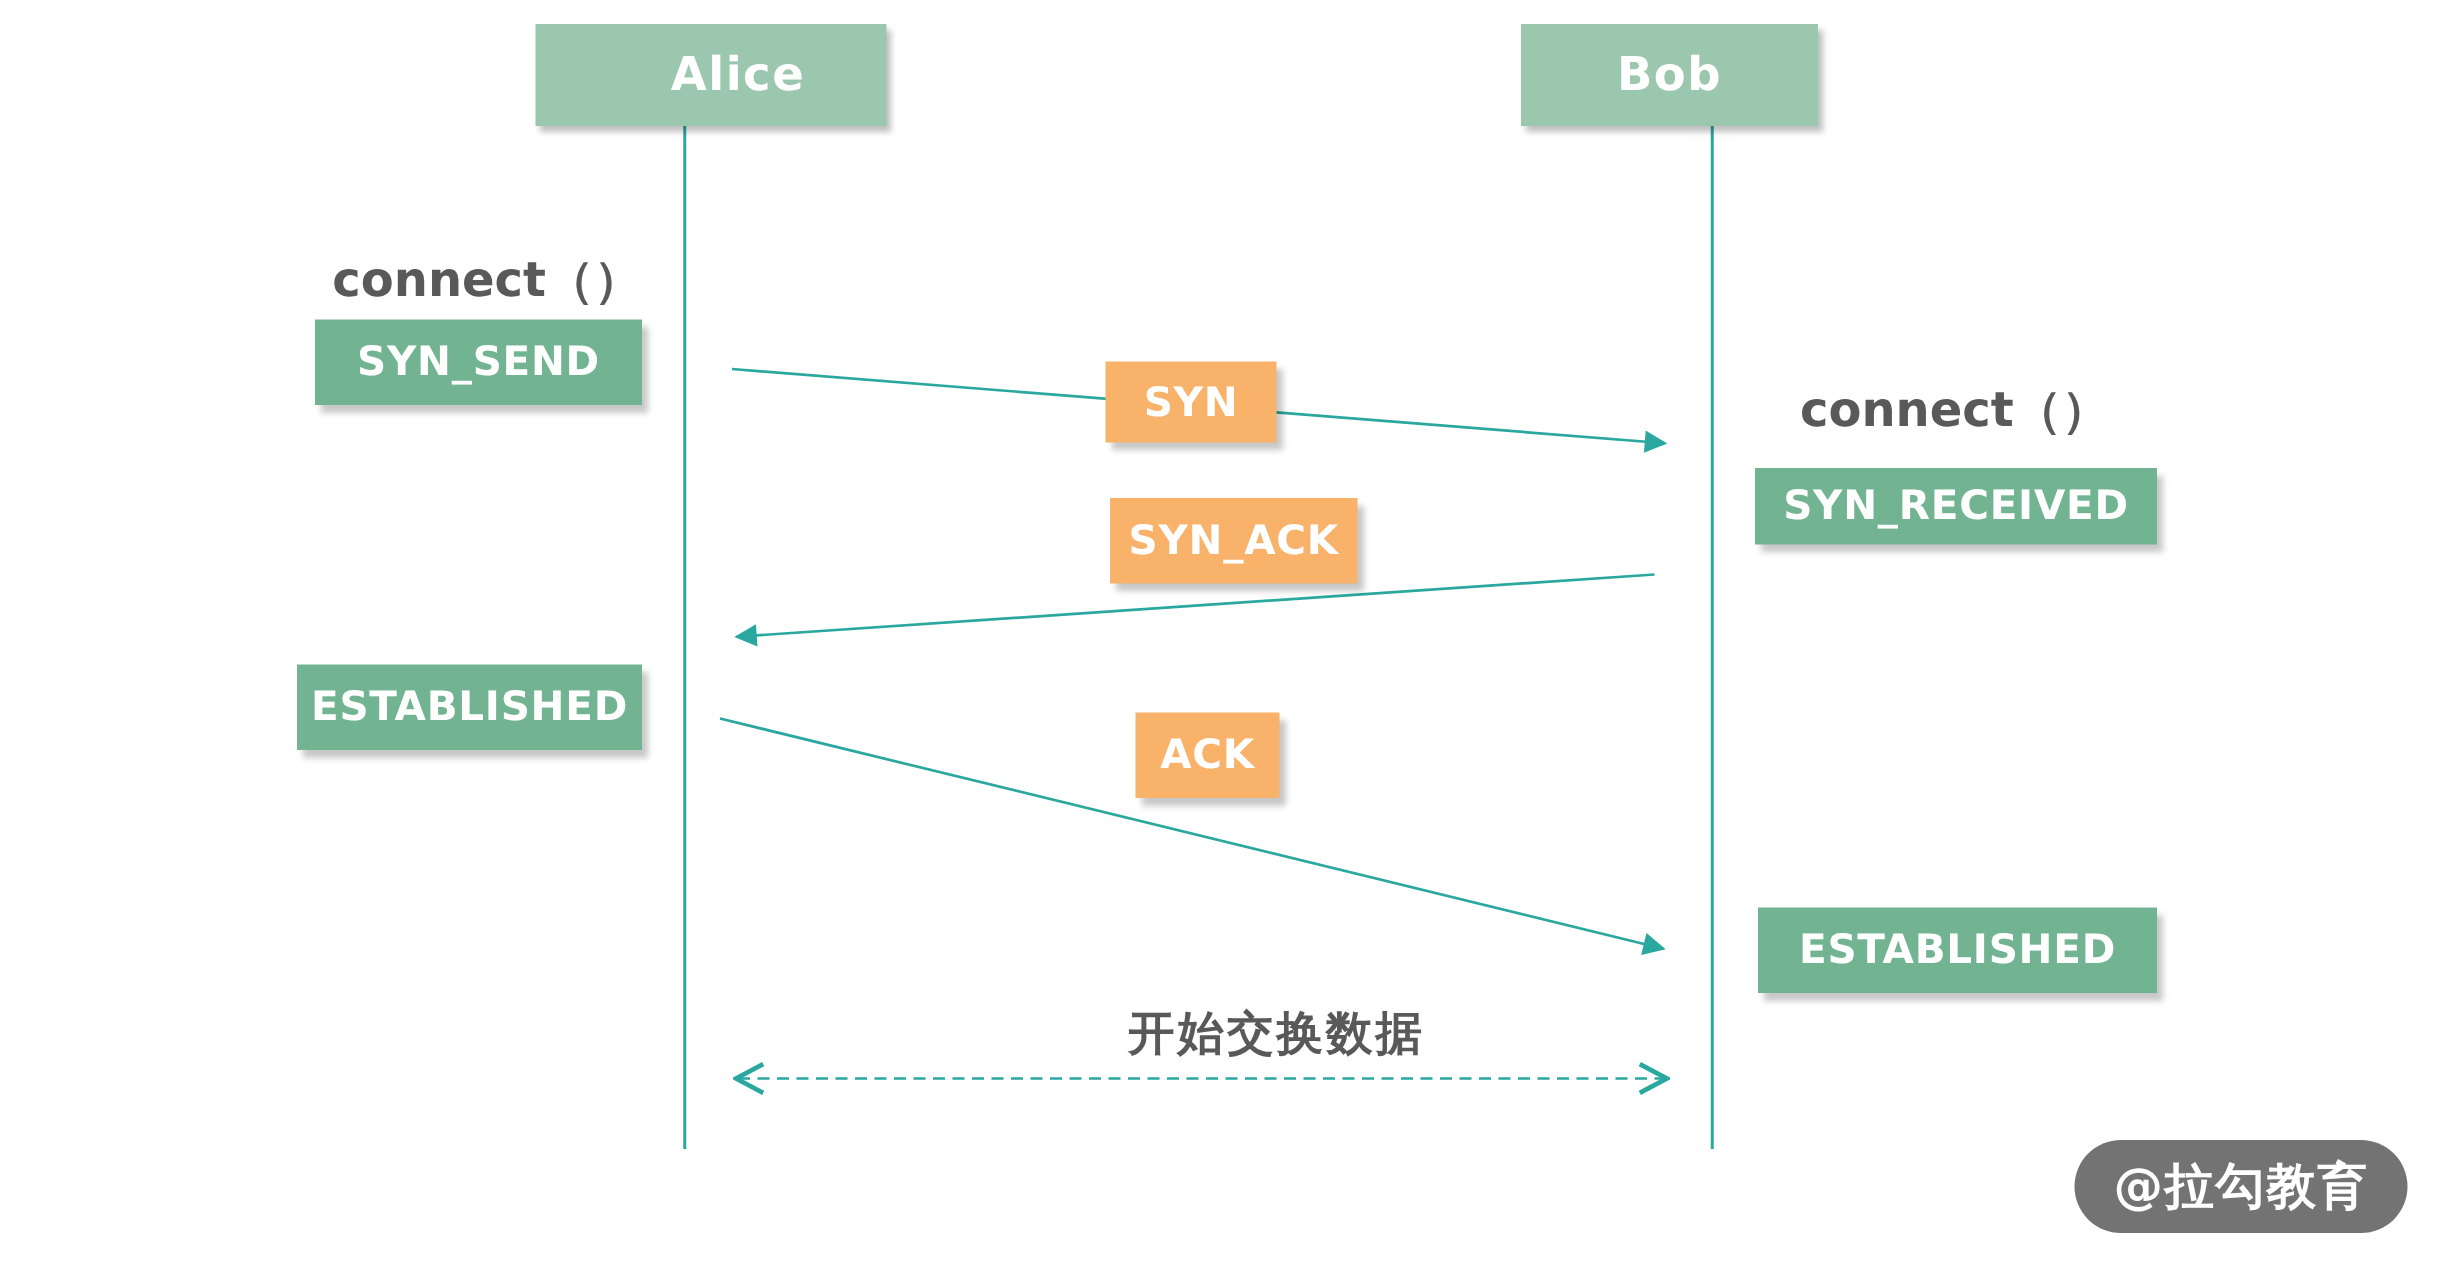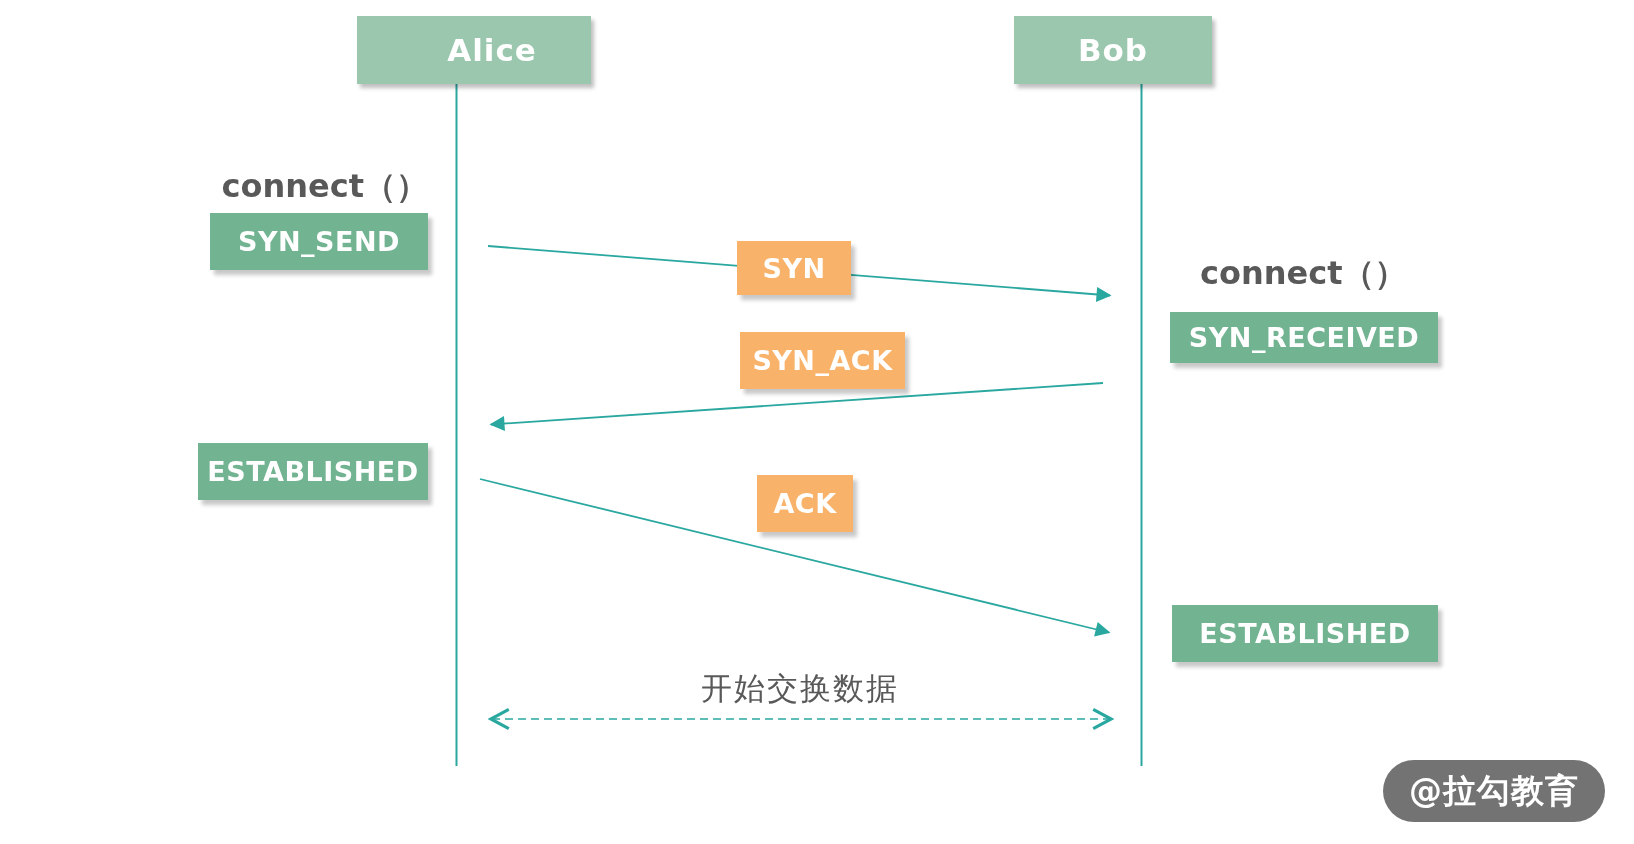--- a/index.html
+++ b/index.html
@@ -51,22 +51,22 @@
   
   .call{
     position:absolute;color:#595959;
     font-size:32px;font-weight:bold;white-space:nowrap;
   }
   .call.connect{left:210px;top:165px;width:218px;text-align:right;}
   .call.listen{left:1200px;top:252px;text-align:left;}
 
   .exchange-label{
     position:absolute;left:650px;top:668px;width:300px;
-    text-align:center;color:#595959;
-    font-size:31px;font-weight:normal;letter-spacing:2px;white-space:nowrap;
+    text-align:right;color:#595959;
+    font-size:31px;font-weight:bold;letter-spacing:2px;white-space:nowrap;
   }
 
   .watermark{
     position:absolute;left:1383px;top:760px;width:222px;height:62px;
     background:#737373;border-radius:31px;
     display:flex;align-items:center;justify-content:center;
     color:#ffffff;font-size:33px;font-weight:bold;letter-spacing:1px;
   }
 </style>
 </head>

